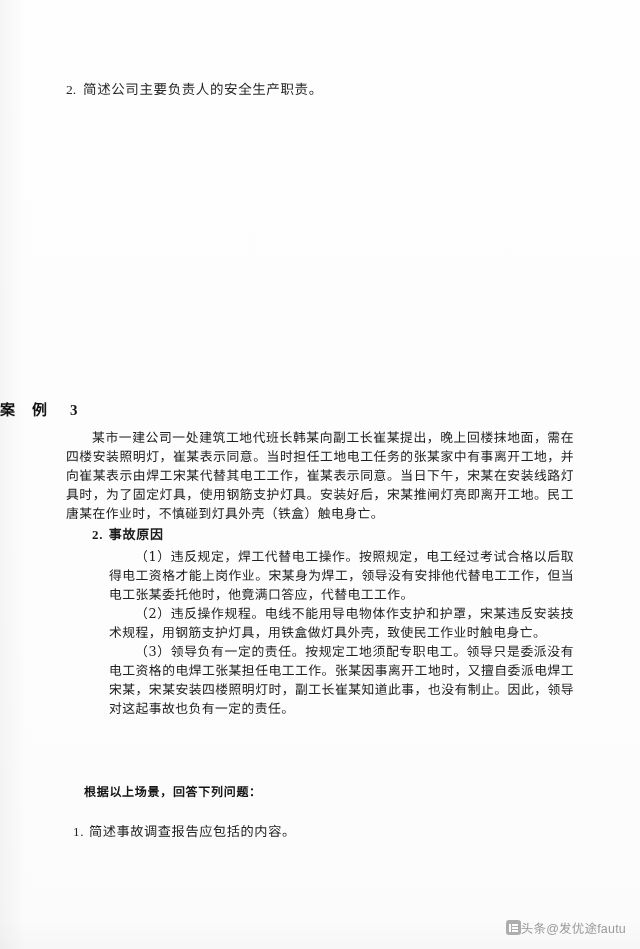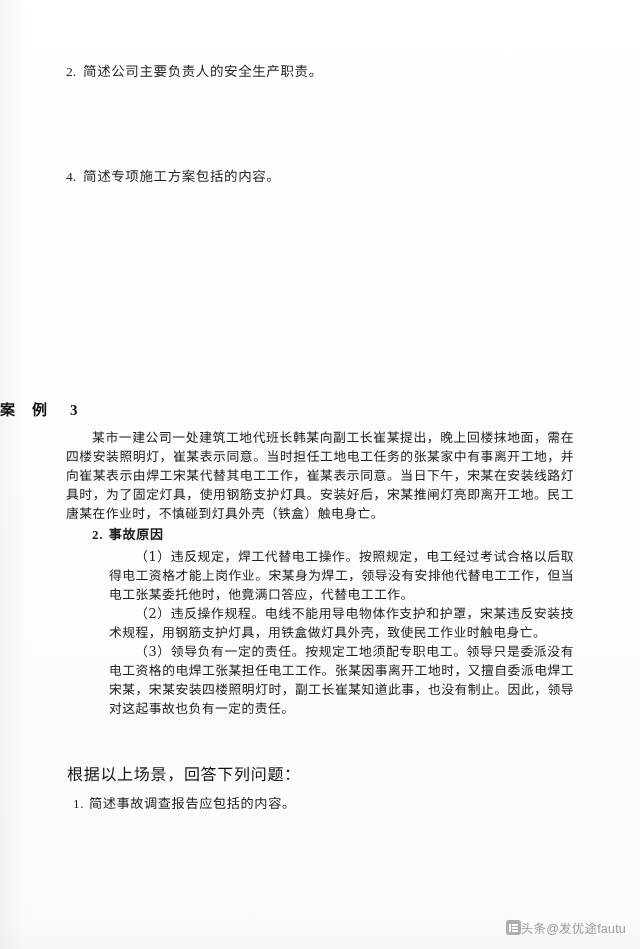--- a/index.html
+++ b/index.html
@@ -17,21 +17,21 @@
   }
   .page {
     position: absolute;
     inset: 0;
     background: linear-gradient(180deg, #fefefe 0%, #fdfdfd 60%, #fbfbfb 100%);
   }
 
   
   .top-questions {
     position: absolute;
-    top: 60px;
+    top: 78px;
     left: 66px;
     right: 56px;
   }
   .q-line {
     font-size: 13.5px;
     letter-spacing: 0.6px;
     color: #262626;
     height: 105px;
     white-space: nowrap;
     font-family: "DejaVu Serif", "Liberation Serif", serif;
@@ -97,26 +97,26 @@
   }
 
   
   .closing {
     position: absolute;
     top: 763px;
     left: 66px;
     width: 508px;
   }
   .closing-lead {
-    font-size: 16px;
-    font-weight: normal;
+    font-size: 12px;
+    font-weight: bold;
     letter-spacing: 0.7px;
     line-height: 22px;
     color: #141414;
-    margin: 1px;
+    margin: 18px;
   }
   .closing-q {
     font-size: 13.2px;
     letter-spacing: 0.6px;
     line-height: 22px;
     color: #222222;
     margin: 7px;
   }
   .closing-q .num {
     font-family: "Liberation Serif", "DejaVu Serif", serif;
@@ -187,24 +187,20 @@
   <div class="scan-edge-bottom"></div>
 
   <div class="top-questions">
 
     <div class="q-line">
       <span class="num">2.</span>
       <span>简述公司主要负责人的安全生产职责。</span>
     </div>
 
 
-    <div class="q-line">
-      <span class="num">4.</span>
-      <span>简述专项施工方案包括的内容。</span>
-    </div>
 
   </div>
 
   <div class="case-title">
     <span>案　例</span><span class="gap"></span><span class="idx">3</span>
   </div>
 
   <div class="case-body">
 
 

